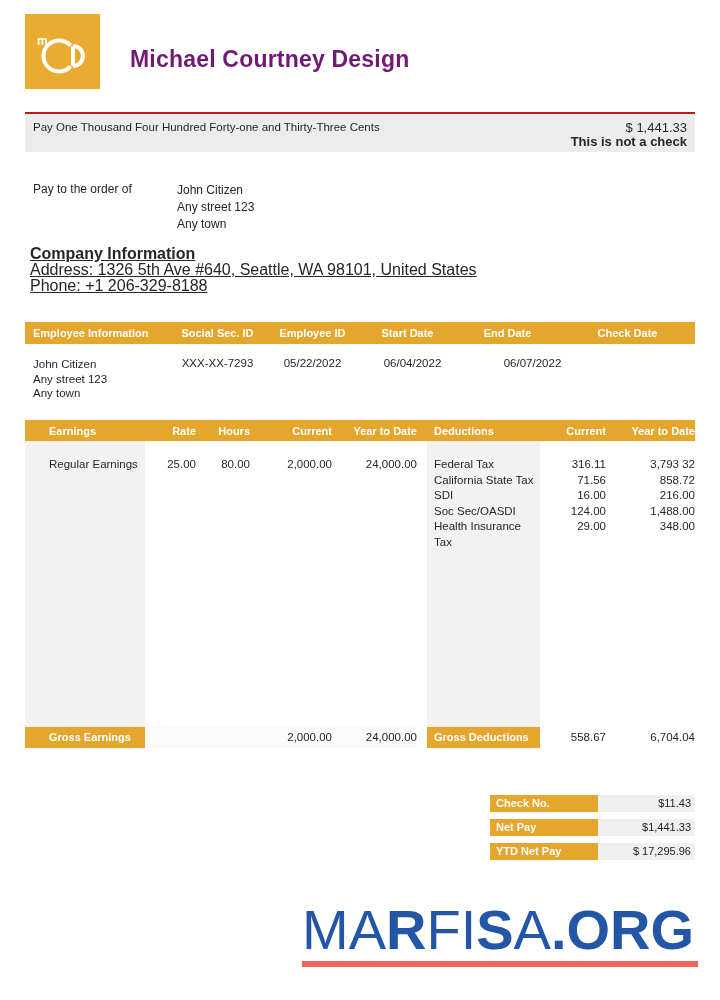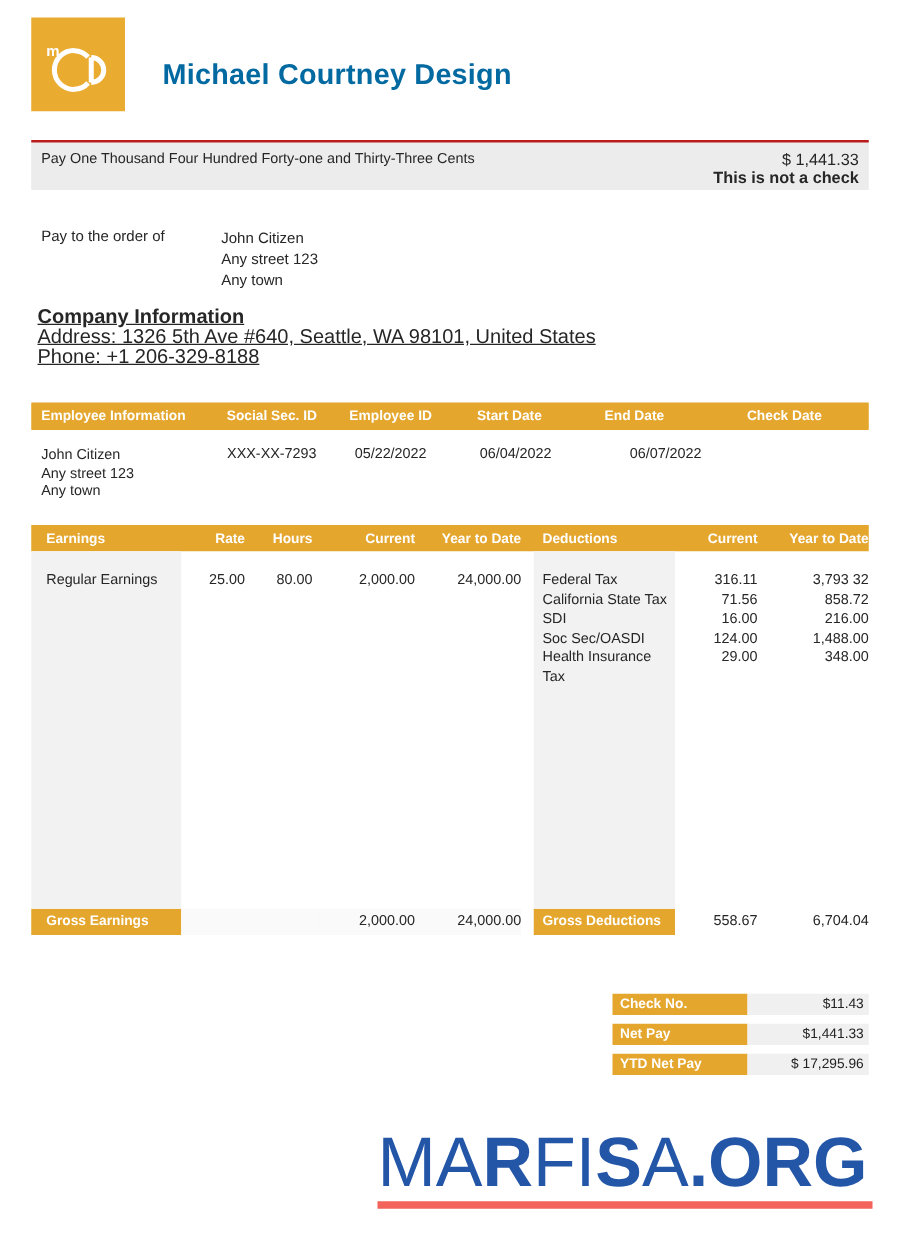--- a/index.html
+++ b/index.html
@@ -3,21 +3,21 @@
 <meta charset="utf-8">
 <style>
   html,body{margin:0;padding:0;background:#fff;}
   .page{
     position:relative;width:720px;height:1000px;margin:0 auto;background:#fff;
     font-family:"Liberation Sans","DejaVu Sans",sans-serif;color:#262626;overflow:hidden;
   }
   
   .logo{position:absolute;left:25px;top:14px;width:75px;height:75px;background:var(--logo-gold,#EAAB31);}
   .logo svg{display:block;width:75px;height:75px;}
-  .company-name{position:absolute;left:130px;top:46px;margin:0;font-size:23px;font-weight:bold;color:#0369a1;letter-spacing:.2px;}
+  .company-name{position:absolute;left:130px;top:46px;margin:0;font-size:23px;font-weight:bold;color:#701a75;letter-spacing:.2px;}
   
   .pay-band{
     position:absolute;left:25px;top:112px;width:670px;height:40px;background:var(--band-gray,#ECECEC);
     border-top:2px solid #b91c1c;box-sizing:border-box;
     display:flex;justify-content:space-between;align-items:flex-start;padding:7px 8px 0 8px;
   }
   .pay-words{font-size:11.5px;}
   .pay-right{text-align:right;font-size:13px;line-height:14px;}
   .not-check{font-weight:bold;margin-left:17px;}
   
@@ -36,21 +36,21 @@
   .emp-c2{width:95px;text-align:center;}
   .emp-c3{width:95px;text-align:center;}
   .emp-c4{width:95px;text-align:center;}
   .emp-c5{width:105px;text-align:center;}
   .emp-c6{width:135px;text-align:center;}
   .emp-body{display:flex;padding-top:13px;font-size:11.5px;}
   .emp-name{line-height:14.5px;}
   
   .et{position:absolute;left:25px;top:420px;width:670px;font-size:11.5px;}
   .et-head{height:21px;}
-  .c1{width:120px;padding-left:12px;box-sizing:border-box;}
+  .c1{width:120px;padding-left:24px;box-sizing:border-box;}
   .c2{width:51px;text-align:right;}
   .c3{width:54px;text-align:right;}
   .c4{width:82px;text-align:right;}
   .c5{width:85px;text-align:right;}
   .cgap{width:10px;}
   .c6{width:113px;padding-left:7px;box-sizing:border-box;}
   .c7{width:66px;text-align:right;}
   .c8{width:89px;text-align:right;}
   .et-body{position:relative;height:286px;}
   .gray-col-left{position:absolute;left:0;top:0;width:120px;height:100%;background:var(--panel-gray,#F2F2F2);}

